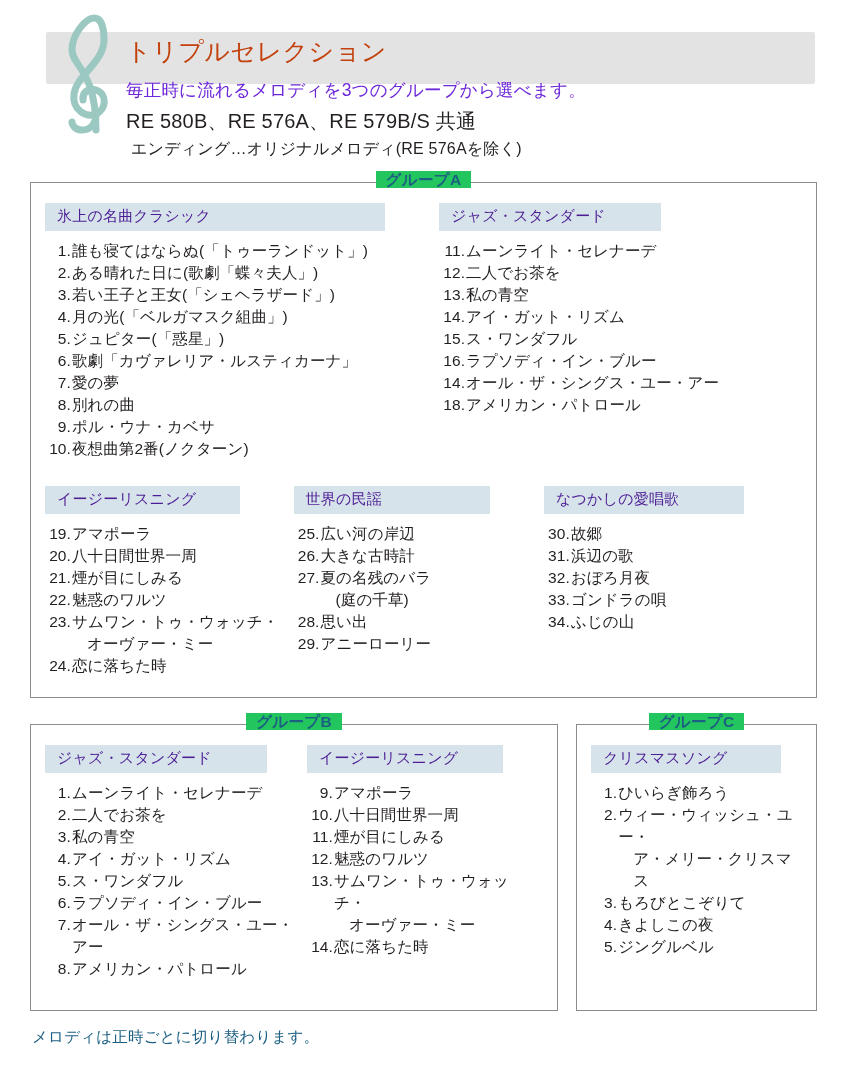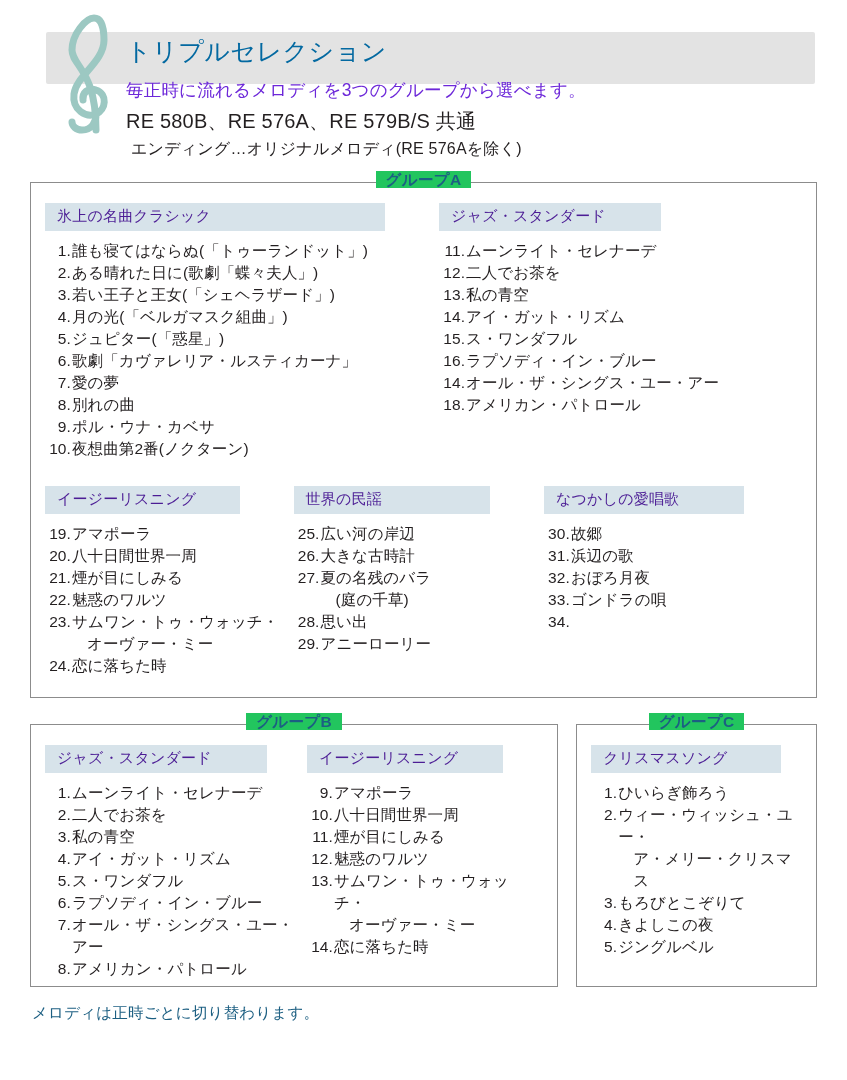--- a/index.html
+++ b/index.html
@@ -49,21 +49,21 @@
     position: absolute;
     left: 104px;
     top: 18px;
     right: 12px;
     z-index: 4;
   }
   .title {
     font-size: 25px;
     font-weight: 500;
     letter-spacing: .5px;
-    color: #0369a1;
+    color: #c2410c;
     line-height: 1.2;
     margin: 0 0 12px 0;
   }
   .subtitle {
     font-size: 17.5px;
     color: #6d28d9;
     margin: 0 0 6px 0;
     letter-spacing: .2px;
     font-weight: 500;
   }
@@ -170,21 +170,21 @@
   .a-b1 .cat-head { width: 195px; }
   .a-b2 .cat-head { width: 196px; }
   .a-b3 .cat-head { width: 200px; font-family: Liberation Serif, serif; }
 
   
   .bc-row {
     display: flex;
     margin: 26px 8px 0 8px;
     gap: 18px;
   }
-  .group-b { width: 604px; padding-bottom: 6px; }
+  .group-b { width: 604px; padding-bottom: 30px; }
   .group-c { width: 273px; padding-bottom: 5px; }
   .b-col1 { width: 262px; }
   .b-col2 { width: 228px; }
   .b-col1 .cat-head { width: 222px; }
   .b-col2 .cat-head { width: 196px; }
   .c-col { width: 100%; }
   .c-col .cat-head { width: 190px; }
 
   .footnote {
     margin: 16px 0 0 10px;
@@ -381,20 +381,21 @@
           <li>
               <span class="num">32.</span>
               <span class="txt">おぼろ月夜</span>
             </li>
           <li>
               <span class="num">33.</span>
               <span class="txt">ゴンドラの唄</span>
             </li>
           <li>
               <span class="num">34.</span>
+              <span class="txt">ふじの山</span>
             </li>
         </ol>
       </div>
     </div>
   </section>
 
   <div class="bc-row">
 
     <section class="group-box group-b">
       <div class="group-legend">

